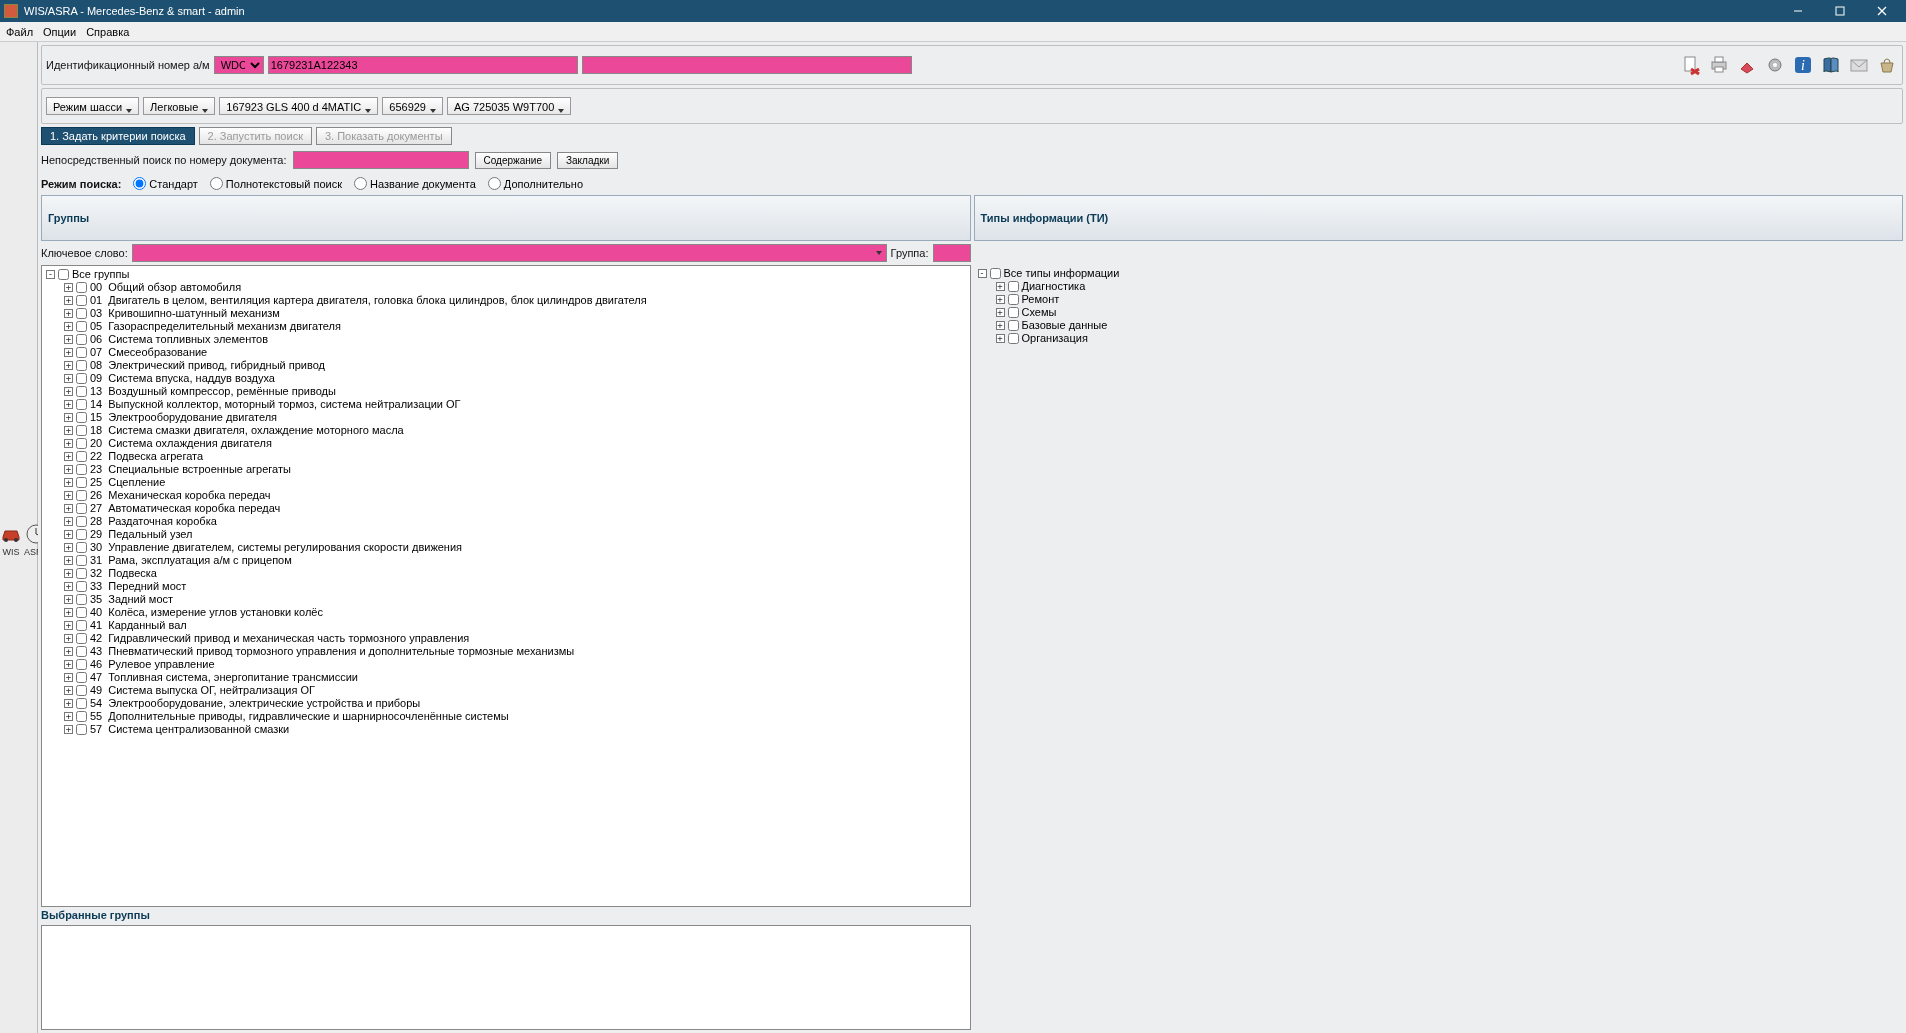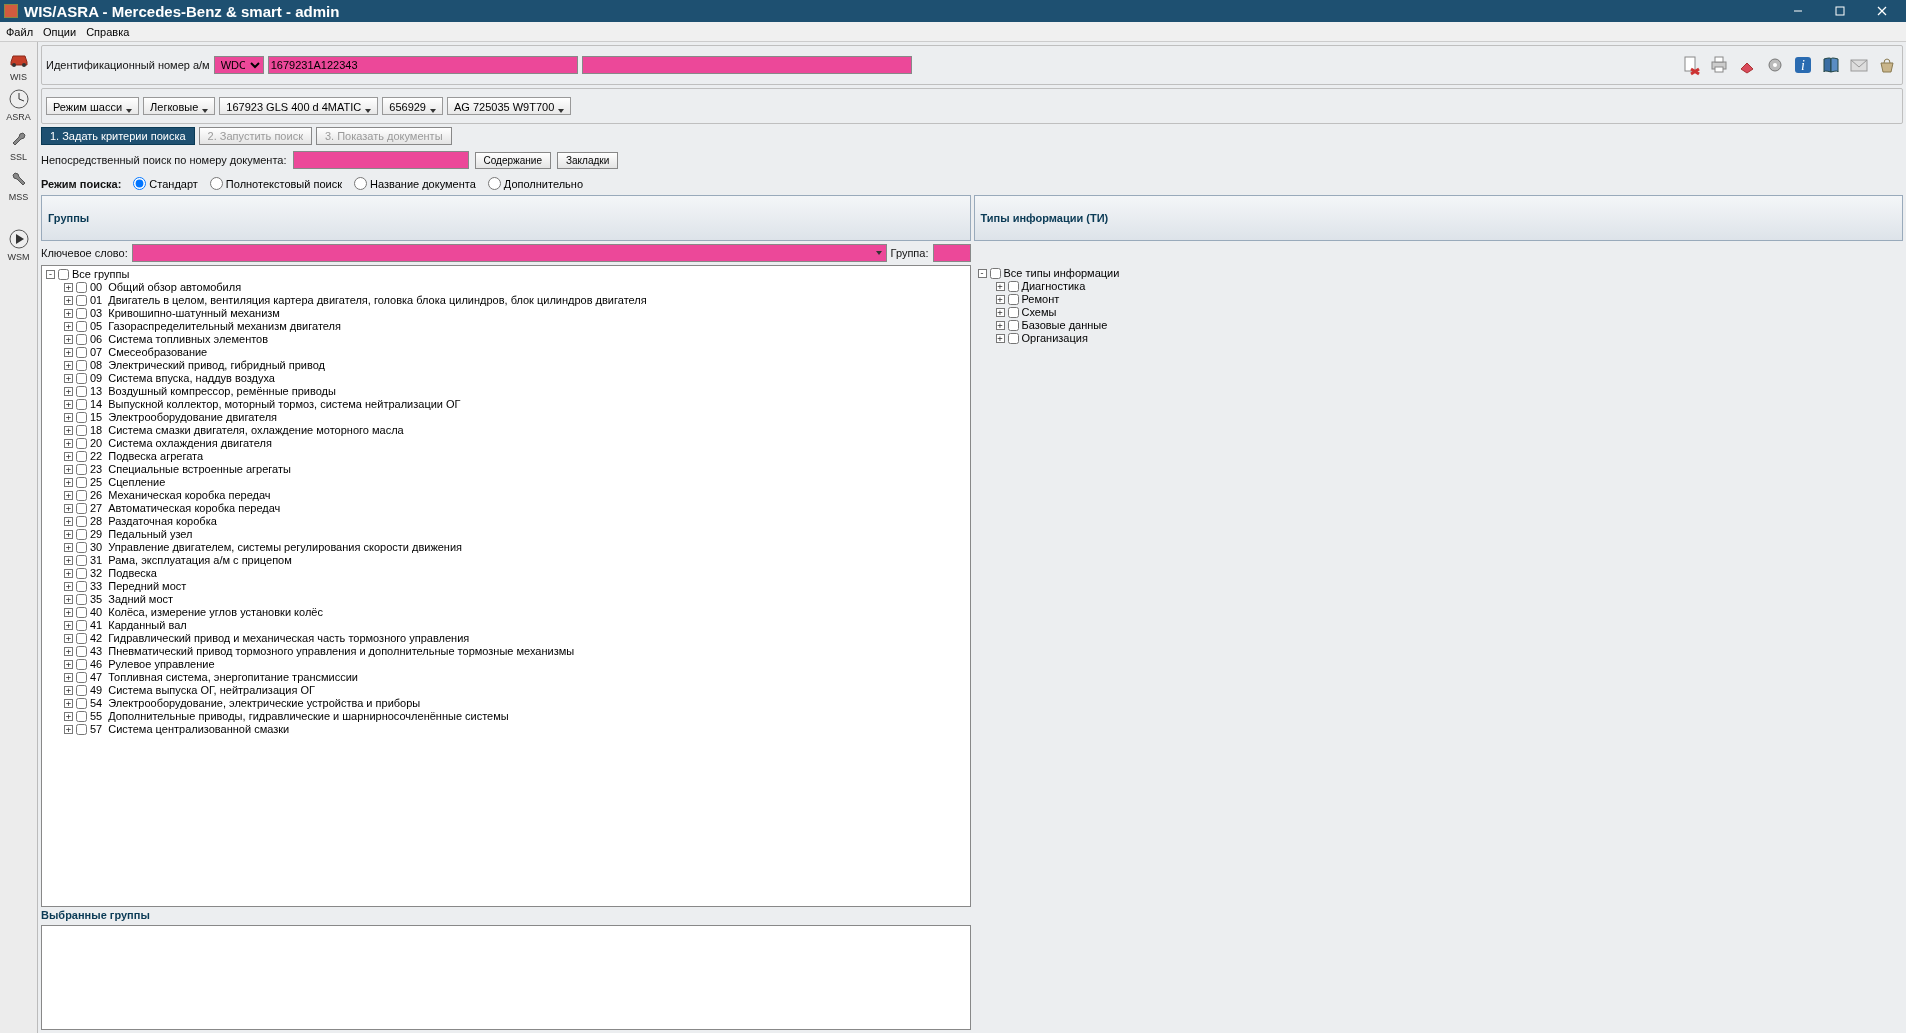--- a/index.html
+++ b/index.html
@@ -1,29 +1,29 @@
 <!DOCTYPE html>
 <html><head>
 <meta charset="utf-8">
 <style>
 * { box-sizing: border-box; margin: 0; padding: 0; }
 body { font-family: Tahoma, Arial, sans-serif; font-size: 11px; background: #fff; overflow: hidden; }
 
 .titlebar { background: #1e5071; color: #fff; height: 22px; display: flex; align-items: center; padding: 0 4px; }
 .titlebar-icon { width: 14px; height: 14px; background: #d25b3f; margin-right: 6px; display:inline-block; border:1px solid #884; }
-.titlebar-title { flex: 1; font-size: 15px; font-weight: bold; }
+.titlebar-title { flex: 1; font-size: 11px; }
 .win-btns { display: flex; gap: 2px; }
 .win-btn { width: 40px; height: 22px; display:flex; align-items:center; justify-content:center; color:#fff; }
 
 .menubar { background: #f0f0f0; height: 20px; display: flex; align-items: center; padding: 0 6px; border-bottom: 1px solid #ccc; gap: 10px; }
 .menubar span { cursor: default; }
 
 .main { display: flex; height: calc(100vh - 42px); }
 
-.leftnav { width: 38px; background: #ececec; border-right: 1px solid #bbb; display:flex; flex-direction:column; align-items:center; padding-top:4px; gap:2px;}
+.leftnav { width: 38px; background: #ececec; border-right: 1px solid #bbb; display:flex; flex-direction:row; align-items:center; padding-top:4px; gap:2px;}
 .leftnav-item { width:34px; text-align:center; font-size:9px; color:#333; cursor:pointer; padding:2px 0;}
 .leftnav-item.spacer { height:18px; }
 .leftnav-icon { width:22px; height:22px; margin:0 auto 2px; display:flex; align-items:center; justify-content:center; }
 
 .content { flex:1; display:flex; flex-direction:column; background:#eceef0; padding:3px; gap:3px; overflow:hidden;}
 
 .row { display:flex; align-items:center; gap:4px; }
 .toolbar-row { background:#eceef0; padding:8px 4px; border:1px solid #bfbfbf; border-radius:2px;}
 .toolbar-row.top { justify-content: flex-start; }
 .label { color:#111; white-space:nowrap;}

